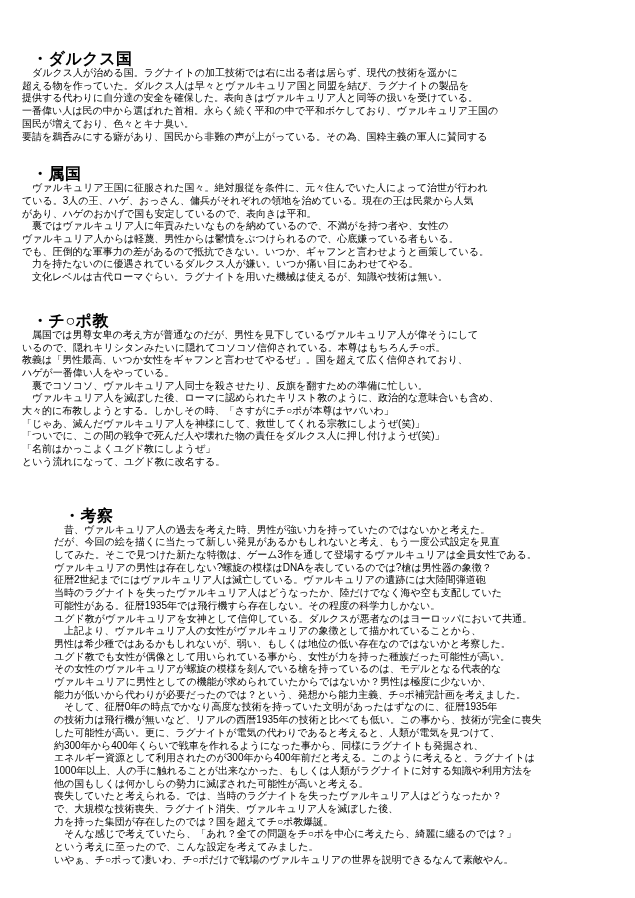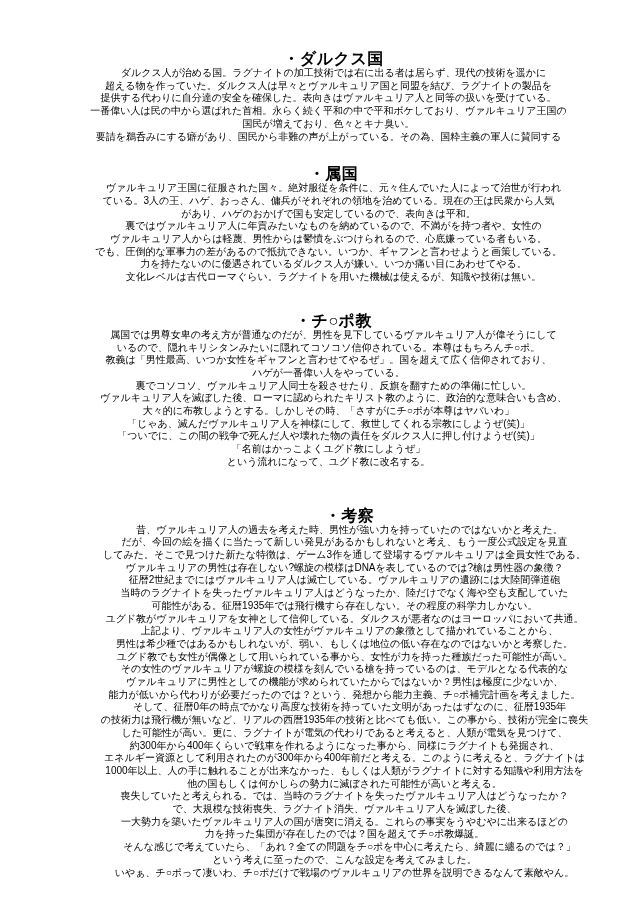--- a/index.html
+++ b/index.html
@@ -9,21 +9,20 @@
   body {
     width: 635px;
     height: 898px;
     background: #ffffff;
     color: #000000;
     font-family: "Liberation Sans", "DejaVu Sans", sans-serif;
     overflow: hidden;
   }
   #doc {
     padding: 50px 0 0 22px;
-    text-align: center;
   }
   .sec { margin: 0; }
   #doc .sec:nth-of-type(2) { margin-top: 22px; }
   #doc .sec:nth-of-type(3) { margin-top: 28px; }
   #doc .sec:nth-of-type(4) { margin-top: 38px; margin-left: 32px; }
   .heading {
     margin: 0;
     padding-left: 10px;
     font-size: 16px;
     line-height: 17px;
@@ -93,19 +92,18 @@
       <div class="line">能力が低いから代わりが必要だったのでは？という、発想から能力主義、チ○ポ補完計画を考えました。</div>
       <div class="line">　そして、征暦0年の時点でかなり高度な技術を持っていた文明があったはずなのに、征暦1935年</div>
       <div class="line">の技術力は飛行機が無いなど、リアルの西暦1935年の技術と比べても低い。この事から、技術が完全に喪失</div>
       <div class="line">した可能性が高い。更に、ラグナイトが電気の代わりであると考えると、人類が電気を見つけて、</div>
       <div class="line">約300年から400年くらいで戦車を作れるようになった事から、同様にラグナイトも発掘され、</div>
       <div class="line">エネルギー資源として利用されたのが300年から400年前だと考える。このように考えると、ラグナイトは</div>
       <div class="line">1000年以上、人の手に触れることが出来なかった、もしくは人類がラグナイトに対する知識や利用方法を</div>
       <div class="line">他の国もしくは何かしらの勢力に滅ぼされた可能性が高いと考える。</div>
       <div class="line">喪失していたと考えられる。では、当時のラグナイトを失ったヴァルキュリア人はどうなったか？</div>
       <div class="line">で、大規模な技術喪失、ラグナイト消失、ヴァルキュリア人を滅ぼした後、</div>
-      <div class="line">一大勢力を築いたヴァルキュリア人の国が唐突に消える。これらの事実をうやむやに出来るほどの</div>
       <div class="line">力を持った集団が存在したのでは？国を超えてチ○ポ教爆誕。</div>
       <div class="line">　そんな感じで考えていたら、「あれ？全ての問題をチ○ポを中心に考えたら、綺麗に纏るのでは？」</div>
       <div class="line">という考えに至ったので、こんな設定を考えてみました。</div>
       <div class="line">いやぁ、チ○ポって凄いわ、チ○ポだけで戦場のヴァルキュリアの世界を説明できるなんて素敵やん。</div>
     </section>
   </main>
 
 </body></html>

